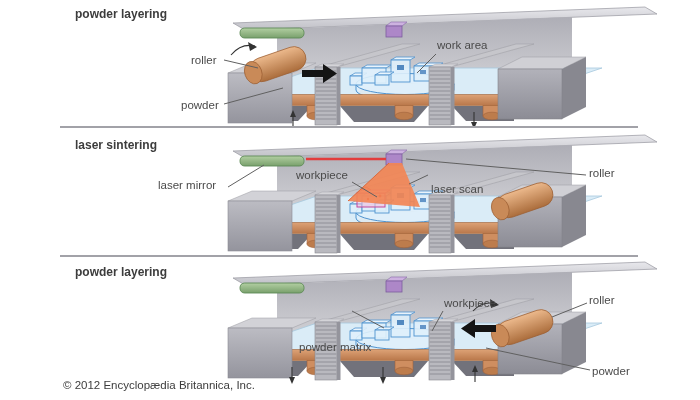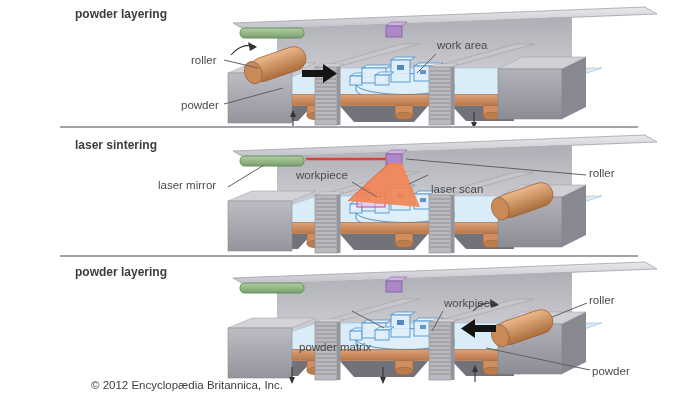--- a/index.html
+++ b/index.html
@@ -3,21 +3,21 @@
 <meta charset="utf-8">
 <style>
   html,body{margin:0;padding:0;background:#fff;}
   #figure{position:relative;width:700px;height:400px;background:#ffffff;overflow:hidden;
           font-family:"Liberation Sans", sans-serif;}
   .panel{position:absolute;left:0;width:700px;}
   .panel svg{position:absolute;left:0;top:0;}
   .panel-title{position:absolute;font-size:12px;font-weight:bold;color:#3c3c3c;white-space:nowrap;z-index:5;}
   .diagram-label{position:absolute;font-size:11.5px;color:#4a4a4a;white-space:nowrap;z-index:5;text-align:center;}
   .divider{position:absolute;left:60px;width:578px;height:2px;background:#a2a2a8;}
-  #copyright{position:absolute;left:63px;top:379px;font-size:11.5px;color:#3d3d3d;white-space:nowrap;margin-left:28px;}
+  #copyright{position:absolute;left:63px;top:379px;font-size:11.5px;color:#3d3d3d;white-space:nowrap;}
 </style>
 </head>
 <body>
 
 <div id="figure">
 
   <div class="panel" id="panel1" style="top:5px;height:122px;">
     <svg id="svg-p1" width="700" height="122" viewBox="0 0 700 122">
         <defs>
           <linearGradient id="svg-p1-slab" x1="0" y1="0" x2="0" y2="1">

